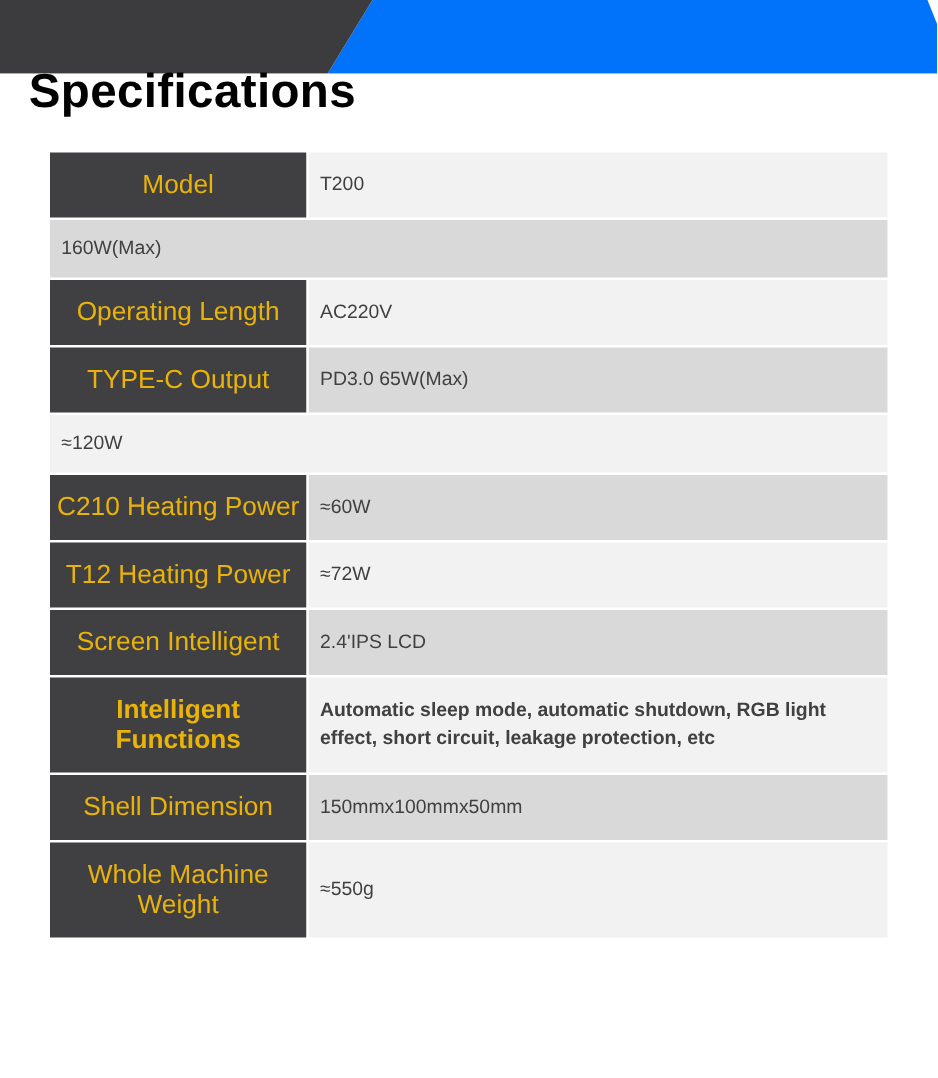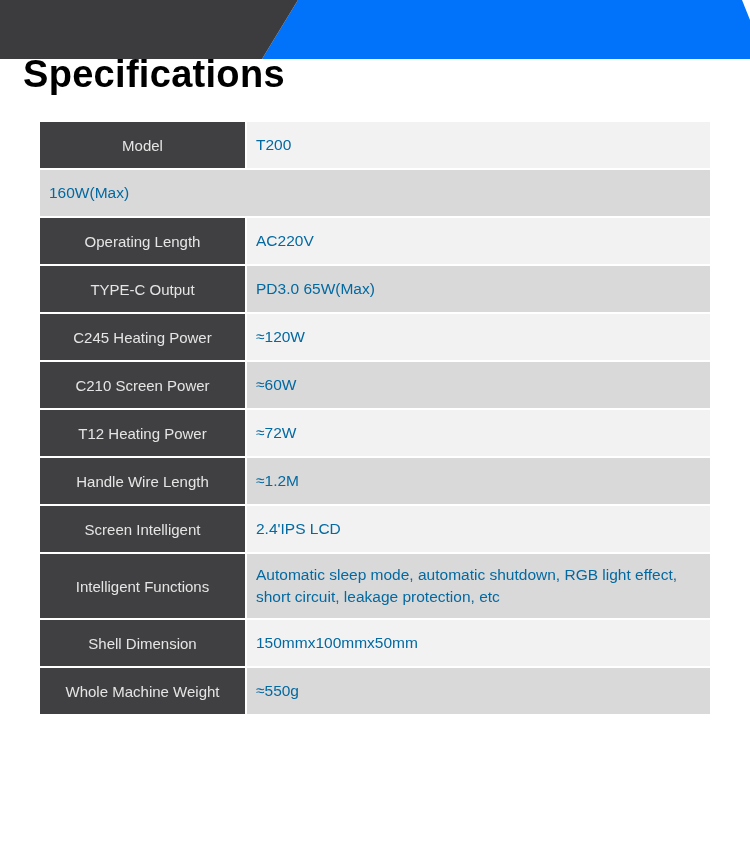--- a/index.html
+++ b/index.html
@@ -54,37 +54,38 @@
     flex-direction: column;
     gap: 2px;
   }
   .spec-row {
     display: flex;
     gap: 2px;
     min-height: 46px;
   }
   .spec-row.tall {
     min-height: 64px;
+    font-weight: bold;
   }
   .label-cell {
     flex: 0 0 205px;
     background: #404042;
-    color: #e5e5e5;
-    font-size: 15px;
+    color: #eab308;
+    font-size: 21px;
     display: flex;
     align-items: center;
     justify-content: center;
     text-align: center;
     padding: 14px 4px;
     box-sizing: border-box;
   }
   .value-cell {
     flex: 1 1 auto;
     background: #f2f2f2;
-    color: #0369a1;
+    color: #404040;
     font-size: 15.5px;
     line-height: 1.4;
     display: flex;
     align-items: center;
     padding: 4px 14px 4px 9px;
     box-sizing: border-box;
   }
   .spec-row:nth-child(even) .value-cell {
     background: #d9d9d9;
   }
@@ -116,39 +117,34 @@
       <div class="label-cell">Operating Length</div>
       <div class="value-cell">AC220V</div>
     </div>
 
     <div class="spec-row">
       <div class="label-cell">TYPE-C Output</div>
       <div class="value-cell">PD3.0 65W(Max)</div>
     </div>
 
     <div class="spec-row">
-      <div class="label-cell">C245 Heating Power</div>
       <div class="value-cell">≈120W</div>
     </div>
 
     <div class="spec-row">
-      <div class="label-cell">C210 Screen Power</div>
+      <div class="label-cell">C210 Heating Power</div>
       <div class="value-cell">≈60W</div>
     </div>
 
 
     <div class="spec-row">
       <div class="label-cell">T12 Heating Power</div>
       <div class="value-cell">≈72W</div>
     </div>
 
-    <div class="spec-row">
-      <div class="label-cell">Handle Wire Length</div>
-      <div class="value-cell">≈1.2M</div>
-    </div>
 
     <div class="spec-row">
       <div class="label-cell">Screen Intelligent</div>
       <div class="value-cell">2.4'IPS LCD</div>
     </div>
 
     <div class="spec-row tall">
       <div class="label-cell">Intelligent Functions</div>
       <div class="value-cell">Automatic sleep mode, automatic shutdown, RGB light effect, short circuit, leakage protection, etc</div>
     </div>

